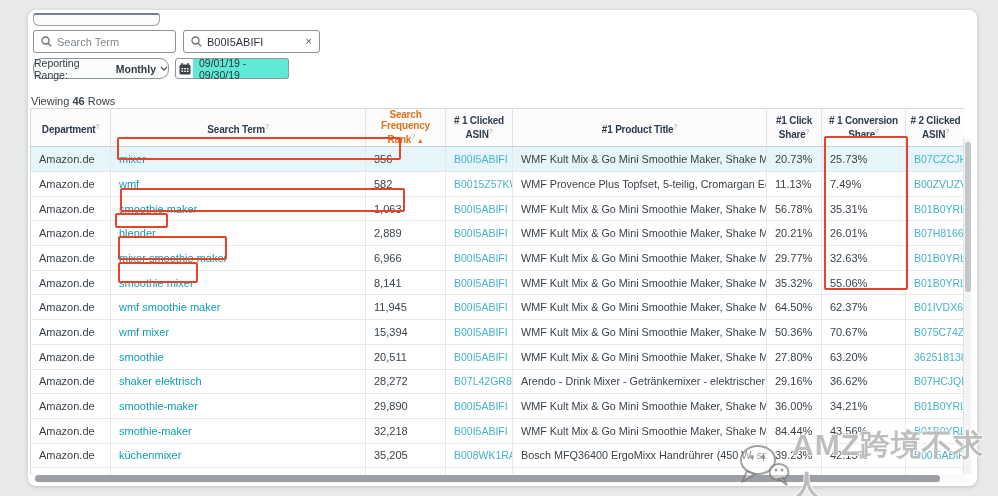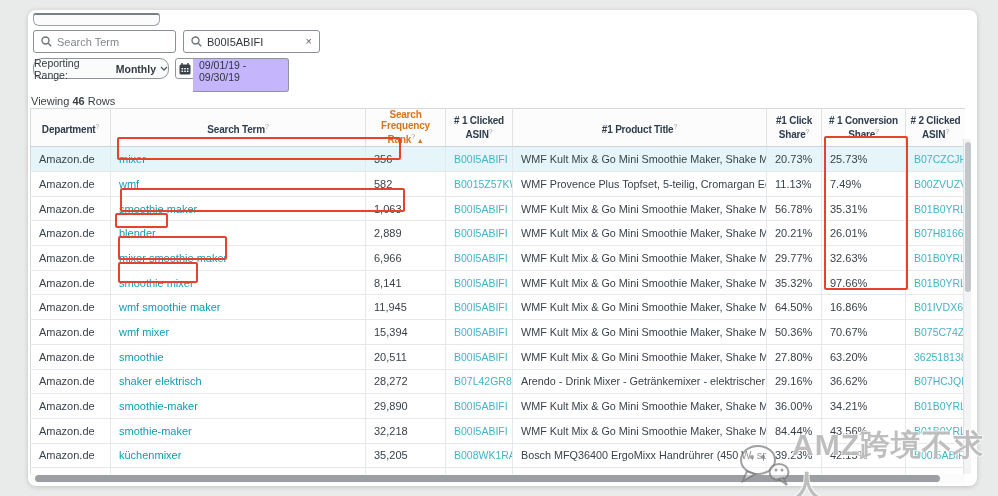--- a/index.html
+++ b/index.html
@@ -28,23 +28,23 @@
 
   .pill { position:absolute; left:5px; top:48px; width:136px; height:21px;
     border:1px solid #8f959b; border-radius:9px; background:#fafbfb;
     display:flex; align-items:center; justify-content:center; gap:4px;
     font-size:10.5px; color:#333a40; }
   .pill b { font-weight:bold; }
 
   .cal-btn { position:absolute; left:147px; top:48px; width:19px; height:21px;
     border:1px solid #8f959b; border-radius:3px 0 0 3px; background:#fff;
     display:flex; align-items:center; justify-content:center; }
-  .date-box { position:absolute; left:165px; top:48px; width:96px; height:34px;
-    border:1px solid #8f959b; border-left:none; border-radius:0 3px 3px 0; background:#c4b5fd;
-    display:flex; align-items:flex-start; padding-left:6px; font-size:10.5px; color:#2f353b; }
+  .date-box { position:absolute; left:165px; top:48px; width:96px; height:21px;
+    border:1px solid #8f959b; border-left:none; border-radius:0 3px 3px 0; background:#5eead4;
+    display:flex; align-items:center; padding-left:6px; font-size:10.5px; color:#2f353b; }
 
   .viewing { position:absolute; left:3px; top:85px; font-size:11px; color:#3a4147; }
   .viewing b { font-weight:bold; }
 
   
   .table-wrap { position:absolute; left:2px; top:98px; width:935px; height:366px; overflow:hidden; }
   table.grid { border-collapse:collapse; table-layout:fixed; width:935px;
     border:1px solid #d4d9dc; }
   col.w-dept{width:80px} col.w-term{width:255px} col.w-rank{width:80px}
   col.w-asin1{width:67px} col.w-title{width:254px} col.w-click{width:55px}
@@ -235,31 +235,31 @@
     <td class="c-share">32.63%</td>
     <td class="c-asin"><a class="asin-link">B01B0YRL4M</a></td>
   </tr>
           <tr>
     <td class="c-dept">Amazon.de</td>
     <td class="c-term"><a class="term-link">smoothie mixer</a></td>
     <td class="c-rank">8,141</td>
     <td class="c-asin"><a class="asin-link">B00I5ABIFI</a></td>
     <td class="c-title">WMF Kult Mix &amp; Go Mini Smoothie Maker, Shake Mixer, Blender...</td>
     <td class="c-share">35.32%</td>
-    <td class="c-share">97.66%</td>
+    <td class="c-share">55.06%</td>
     <td class="c-asin"><a class="asin-link">B01B0YRL4M</a></td>
   </tr>
           <tr>
     <td class="c-dept">Amazon.de</td>
     <td class="c-term"><a class="term-link">wmf smoothie maker</a></td>
     <td class="c-rank">11,945</td>
     <td class="c-asin"><a class="asin-link">B00I5ABIFI</a></td>
     <td class="c-title">WMF Kult Mix &amp; Go Mini Smoothie Maker, Shake Mixer, Blender...</td>
     <td class="c-share">64.50%</td>
-    <td class="c-share">16.86%</td>
+    <td class="c-share">62.37%</td>
     <td class="c-asin"><a class="asin-link">B01IVDX644</a></td>
   </tr>
           <tr>
     <td class="c-dept">Amazon.de</td>
     <td class="c-term"><a class="term-link">wmf mixer</a></td>
     <td class="c-rank">15,394</td>
     <td class="c-asin"><a class="asin-link">B00I5ABIFI</a></td>
     <td class="c-title">WMF Kult Mix &amp; Go Mini Smoothie Maker, Shake Mixer, Blender...</td>
     <td class="c-share">50.36%</td>
     <td class="c-share">70.67%</td>

